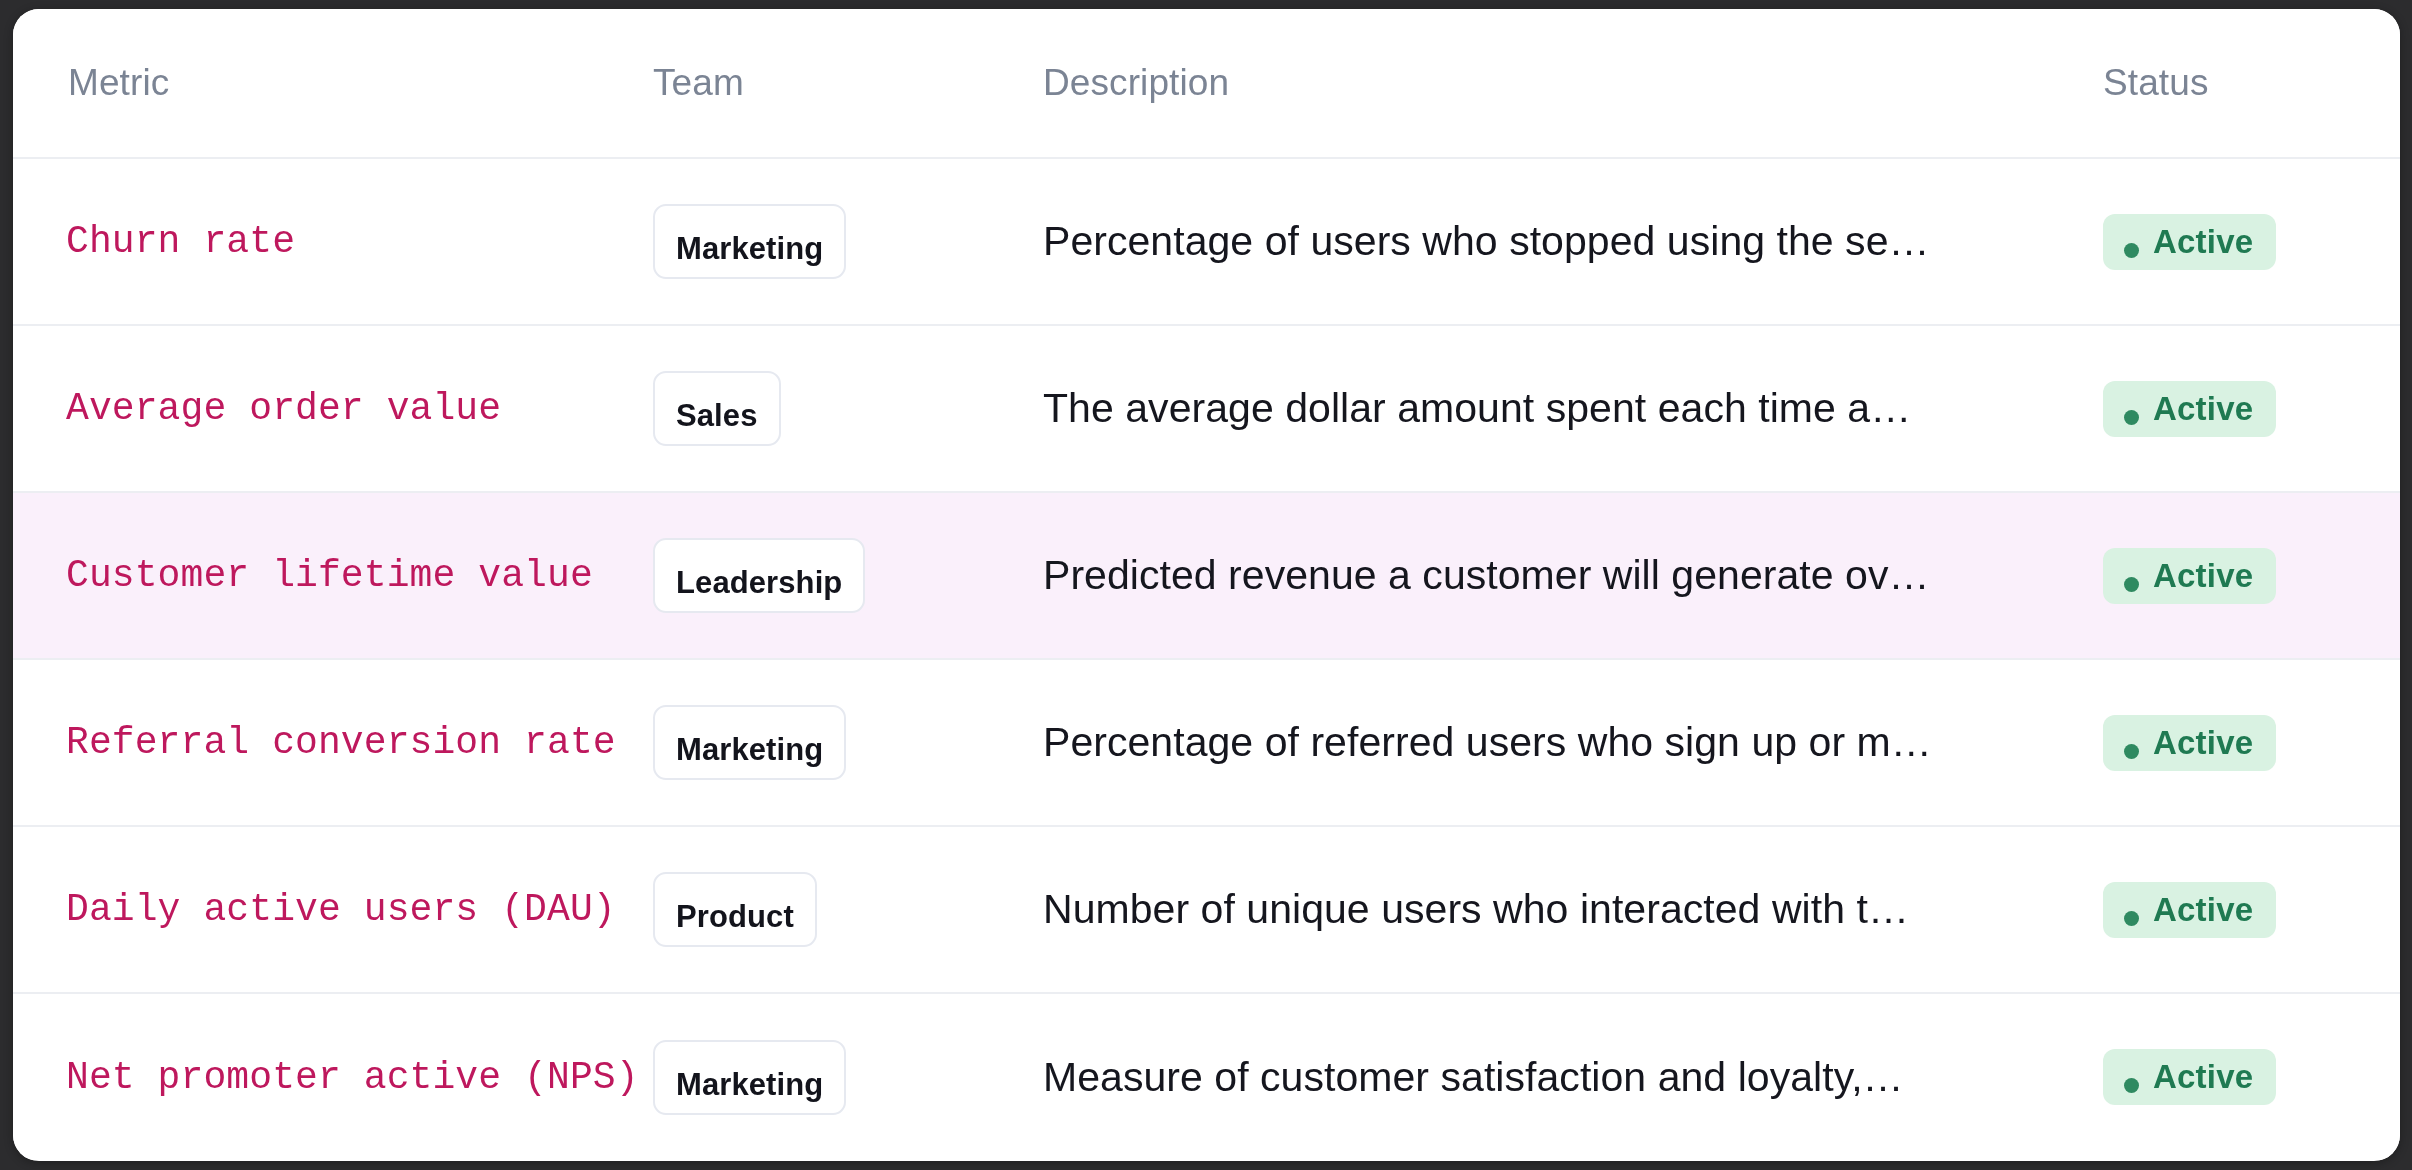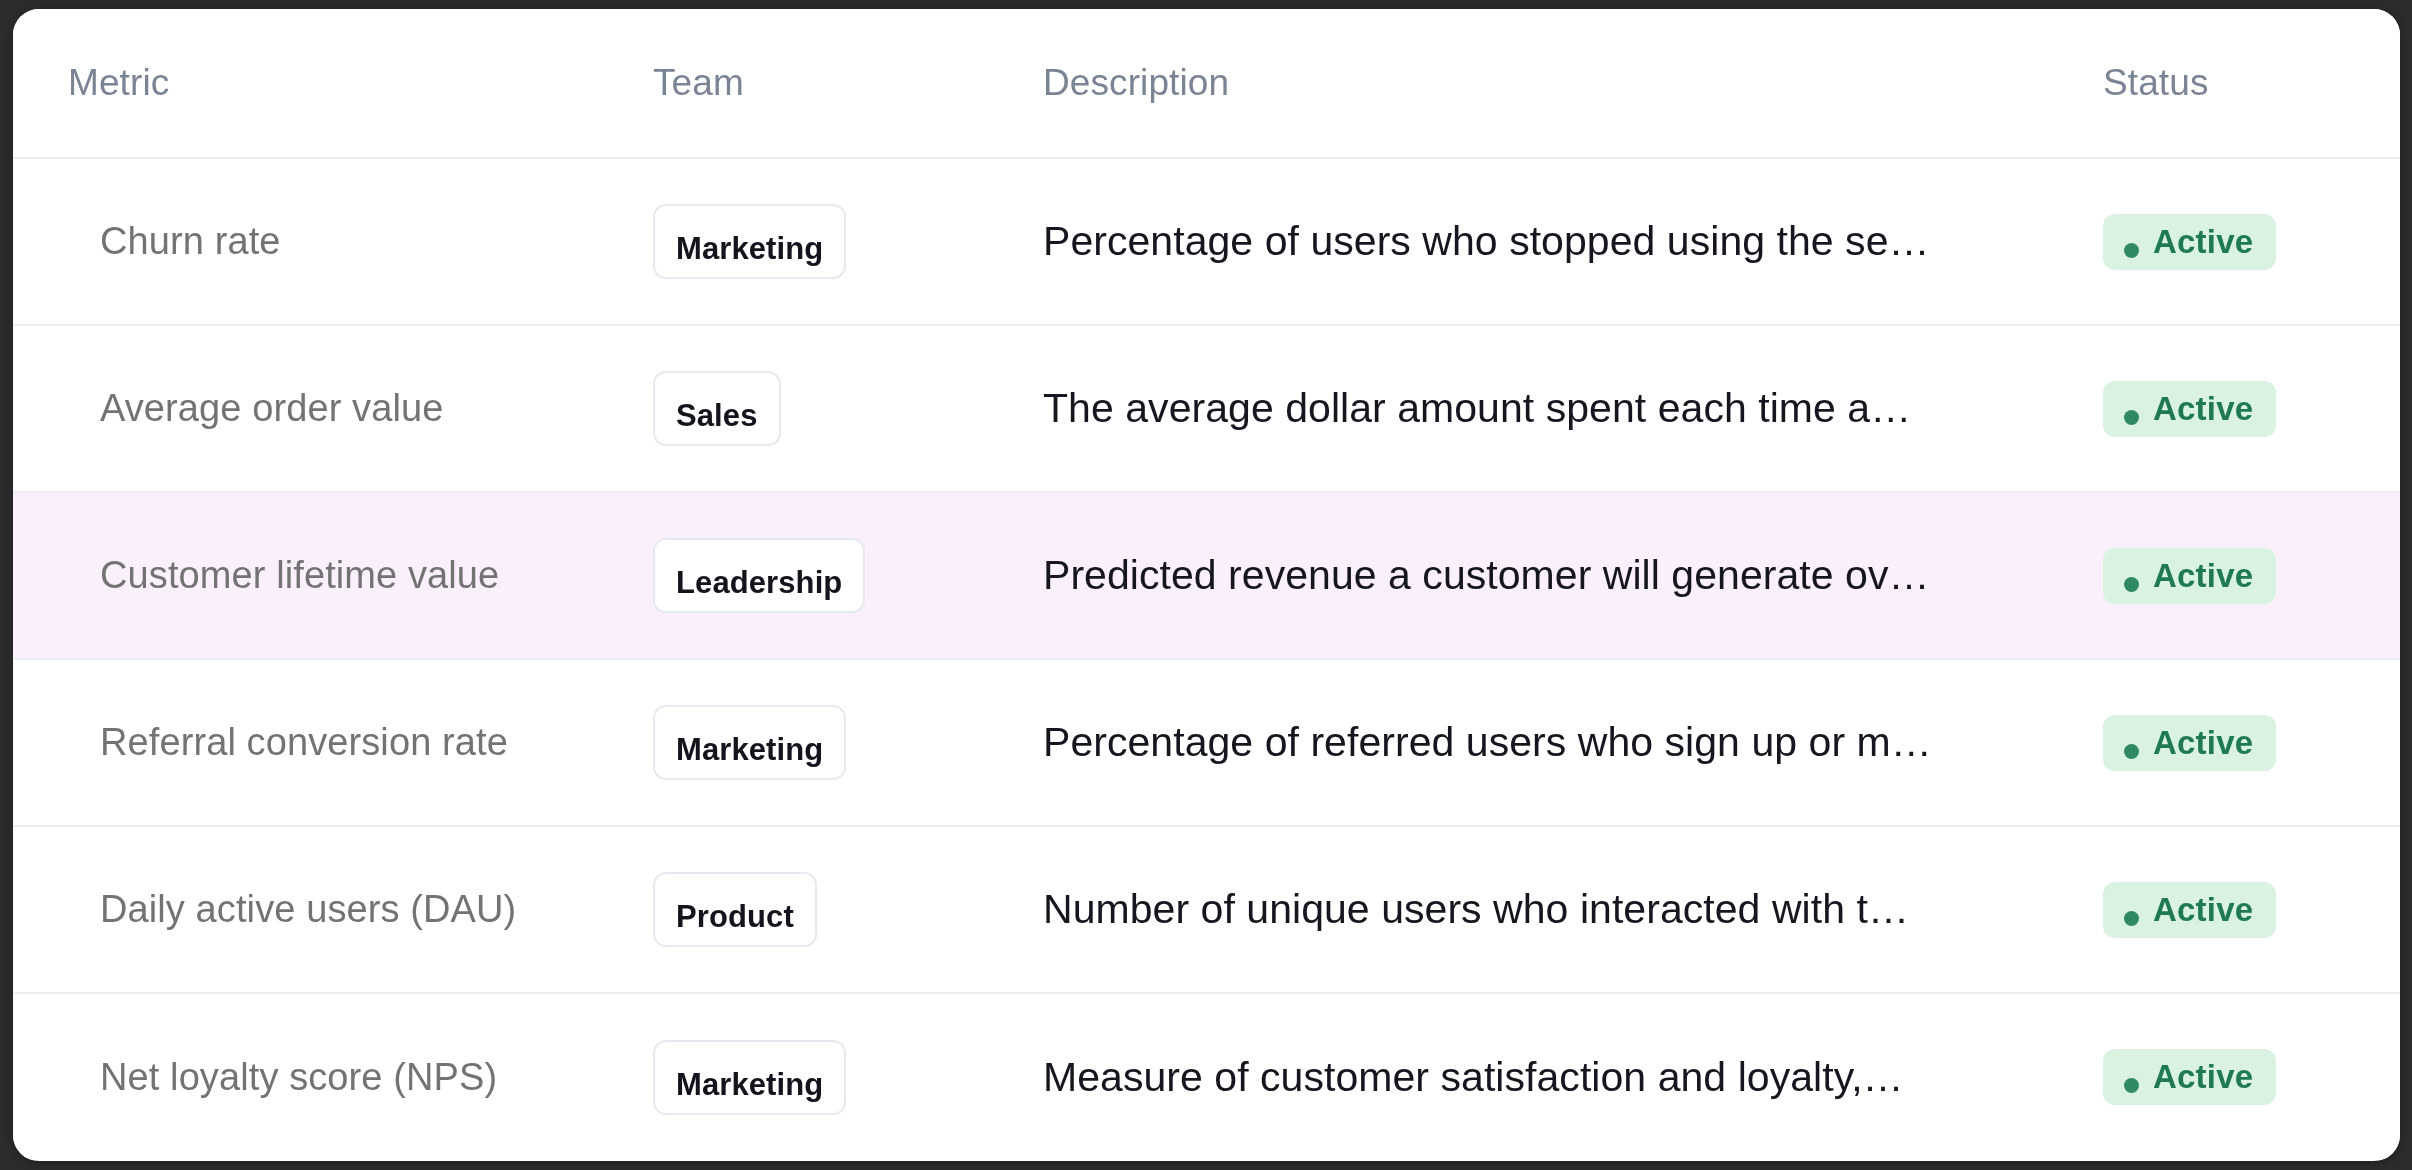--- a/index.html
+++ b/index.html
@@ -73,26 +73,27 @@
     background: #ffffff;
   }
   tbody tr:last-child td {
     border-bottom: none;
   }
   tbody tr.highlight td {
     background: #faf0fb;
   }
 
   .metric-name {
-    padding-left: 87px;
+    padding-left: 53px;
     font-size: 38px;
-    color: #737373;
+    color: #be185d;
     letter-spacing: 0.1px;
     white-space: nowrap;
     overflow: hidden;
+    font-family: Liberation Mono, monospace;
   }
 
   .team-cell {
     padding-left: 0;
   }
   .team-chip {
     display: inline-block;
     border: 2px solid #e6e9f0;
     border-radius: 13px;
     background: #ffffff;
@@ -248,21 +249,21 @@
           <td class="status-cell">
             <span class="status-badge">
               <span class="status-dot"></span>
               <span class="status-label">Active</span>
             </span>
           </td>
         </tr>
 
         <tr>
           <td>
-            <div class="metric-name">Net loyalty score (NPS)</div>
+            <div class="metric-name">Net promoter active (NPS)</div>
           </td>
           <td class="team-cell">
             <span class="team-chip">Marketing</span>
           </td>
           <td>
             <div class="description">Measure of customer satisfaction and loyalty,…</div>
           </td>
           <td class="status-cell">
             <span class="status-badge">
               <span class="status-dot"></span>

